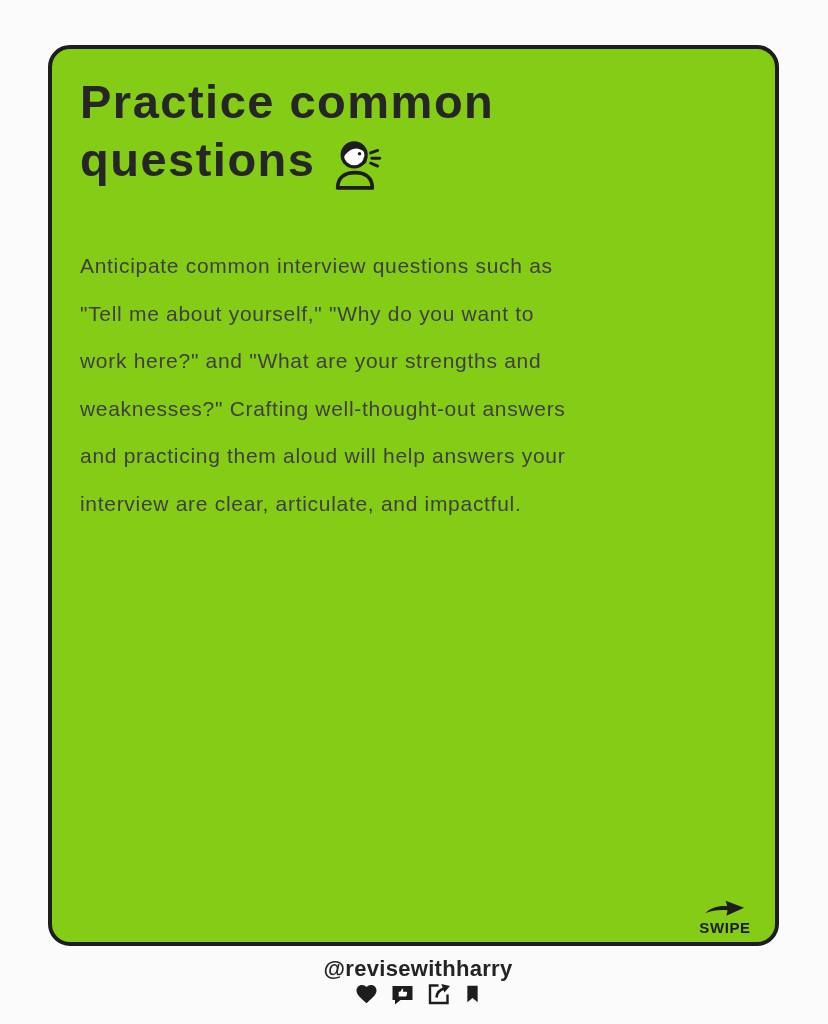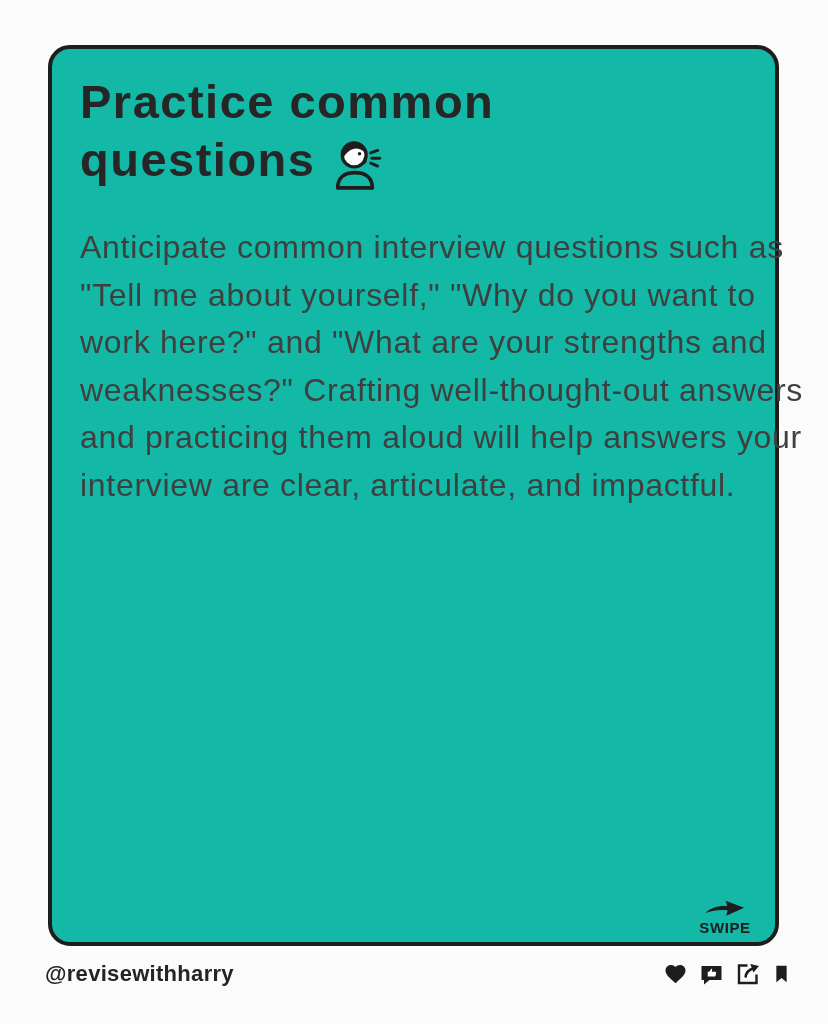--- a/index.html
+++ b/index.html
@@ -18,21 +18,21 @@
     width: 828px;
     height: 1024px;
   }
   .card {
     position: absolute;
     left: 48px;
     top: 45px;
     width: 731px;
     height: 901px;
     box-sizing: border-box;
-    background: #14b8a6;
+    background: #84cc16;
     border: 4px solid #1d1d1d;
     border-radius: 22px;
   }
   .card-content {
     padding: 24px 28px 0 28px;
   }
   .title {
     margin: 0;
     font-size: 47px;
     line-height: 58px;
@@ -45,22 +45,22 @@
     align-items: center;
     text-align: center;
   }
   .emoji-icon {
     width: 56px;
     height: 56px;
     margin-left: 12px;
     transform: translateY(4px);
   }
   .body-text {
-    margin-top: 35px;
-    font-size: 32px;
+    margin-top: 53px;
+    font-size: 21px;
     line-height: 47.5px;
     letter-spacing: 0.7px;
     color: #3f3f3f;
   }
   .body-line {
     white-space: nowrap;
   }
   .swipe {
     position: absolute;
     right: 18px;
@@ -83,20 +83,21 @@
   }
   .footer {
     position: absolute;
     left: 45px;
     right: 37px;
     top: 956px;
     height: 36px;
     display: flex;
     justify-content: space-between;
     align-items: center;
+    flex-direction: column;
   }
   .handle {
     font-size: 22px;
     font-weight: bold;
     letter-spacing: 0.3px;
     color: #242424;
   }
   .icons {
     display: flex;
     align-items: center;

